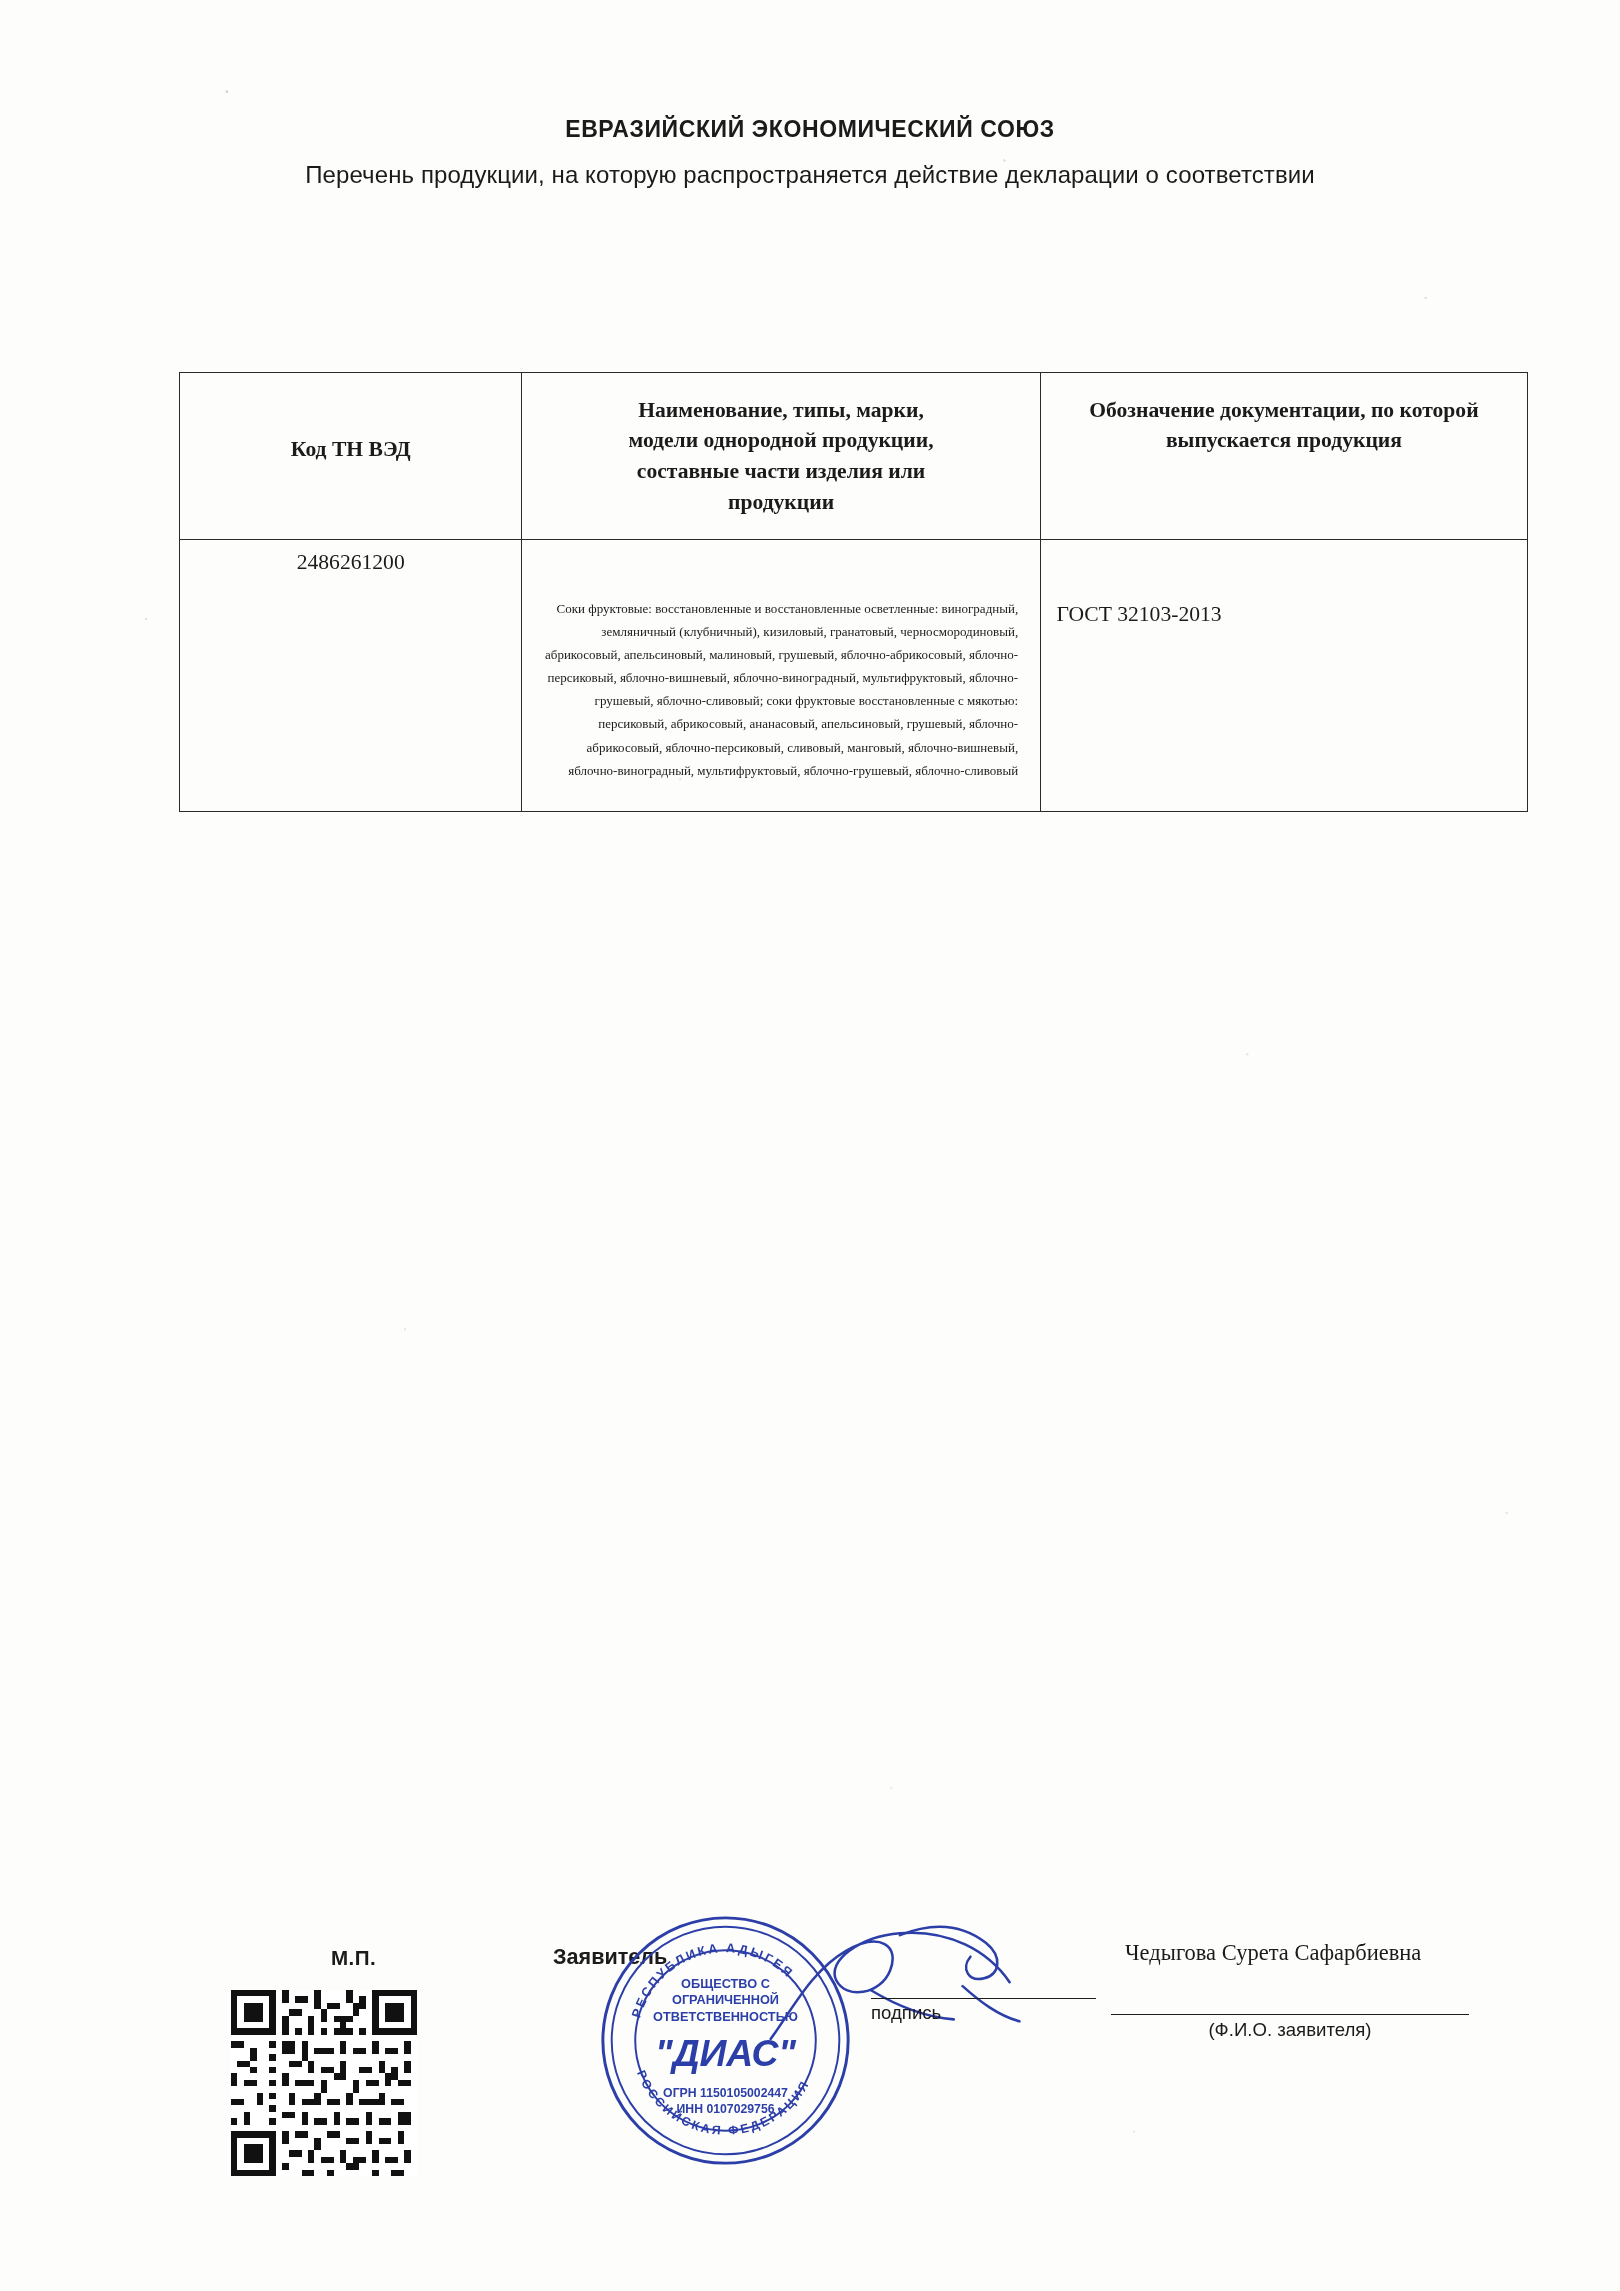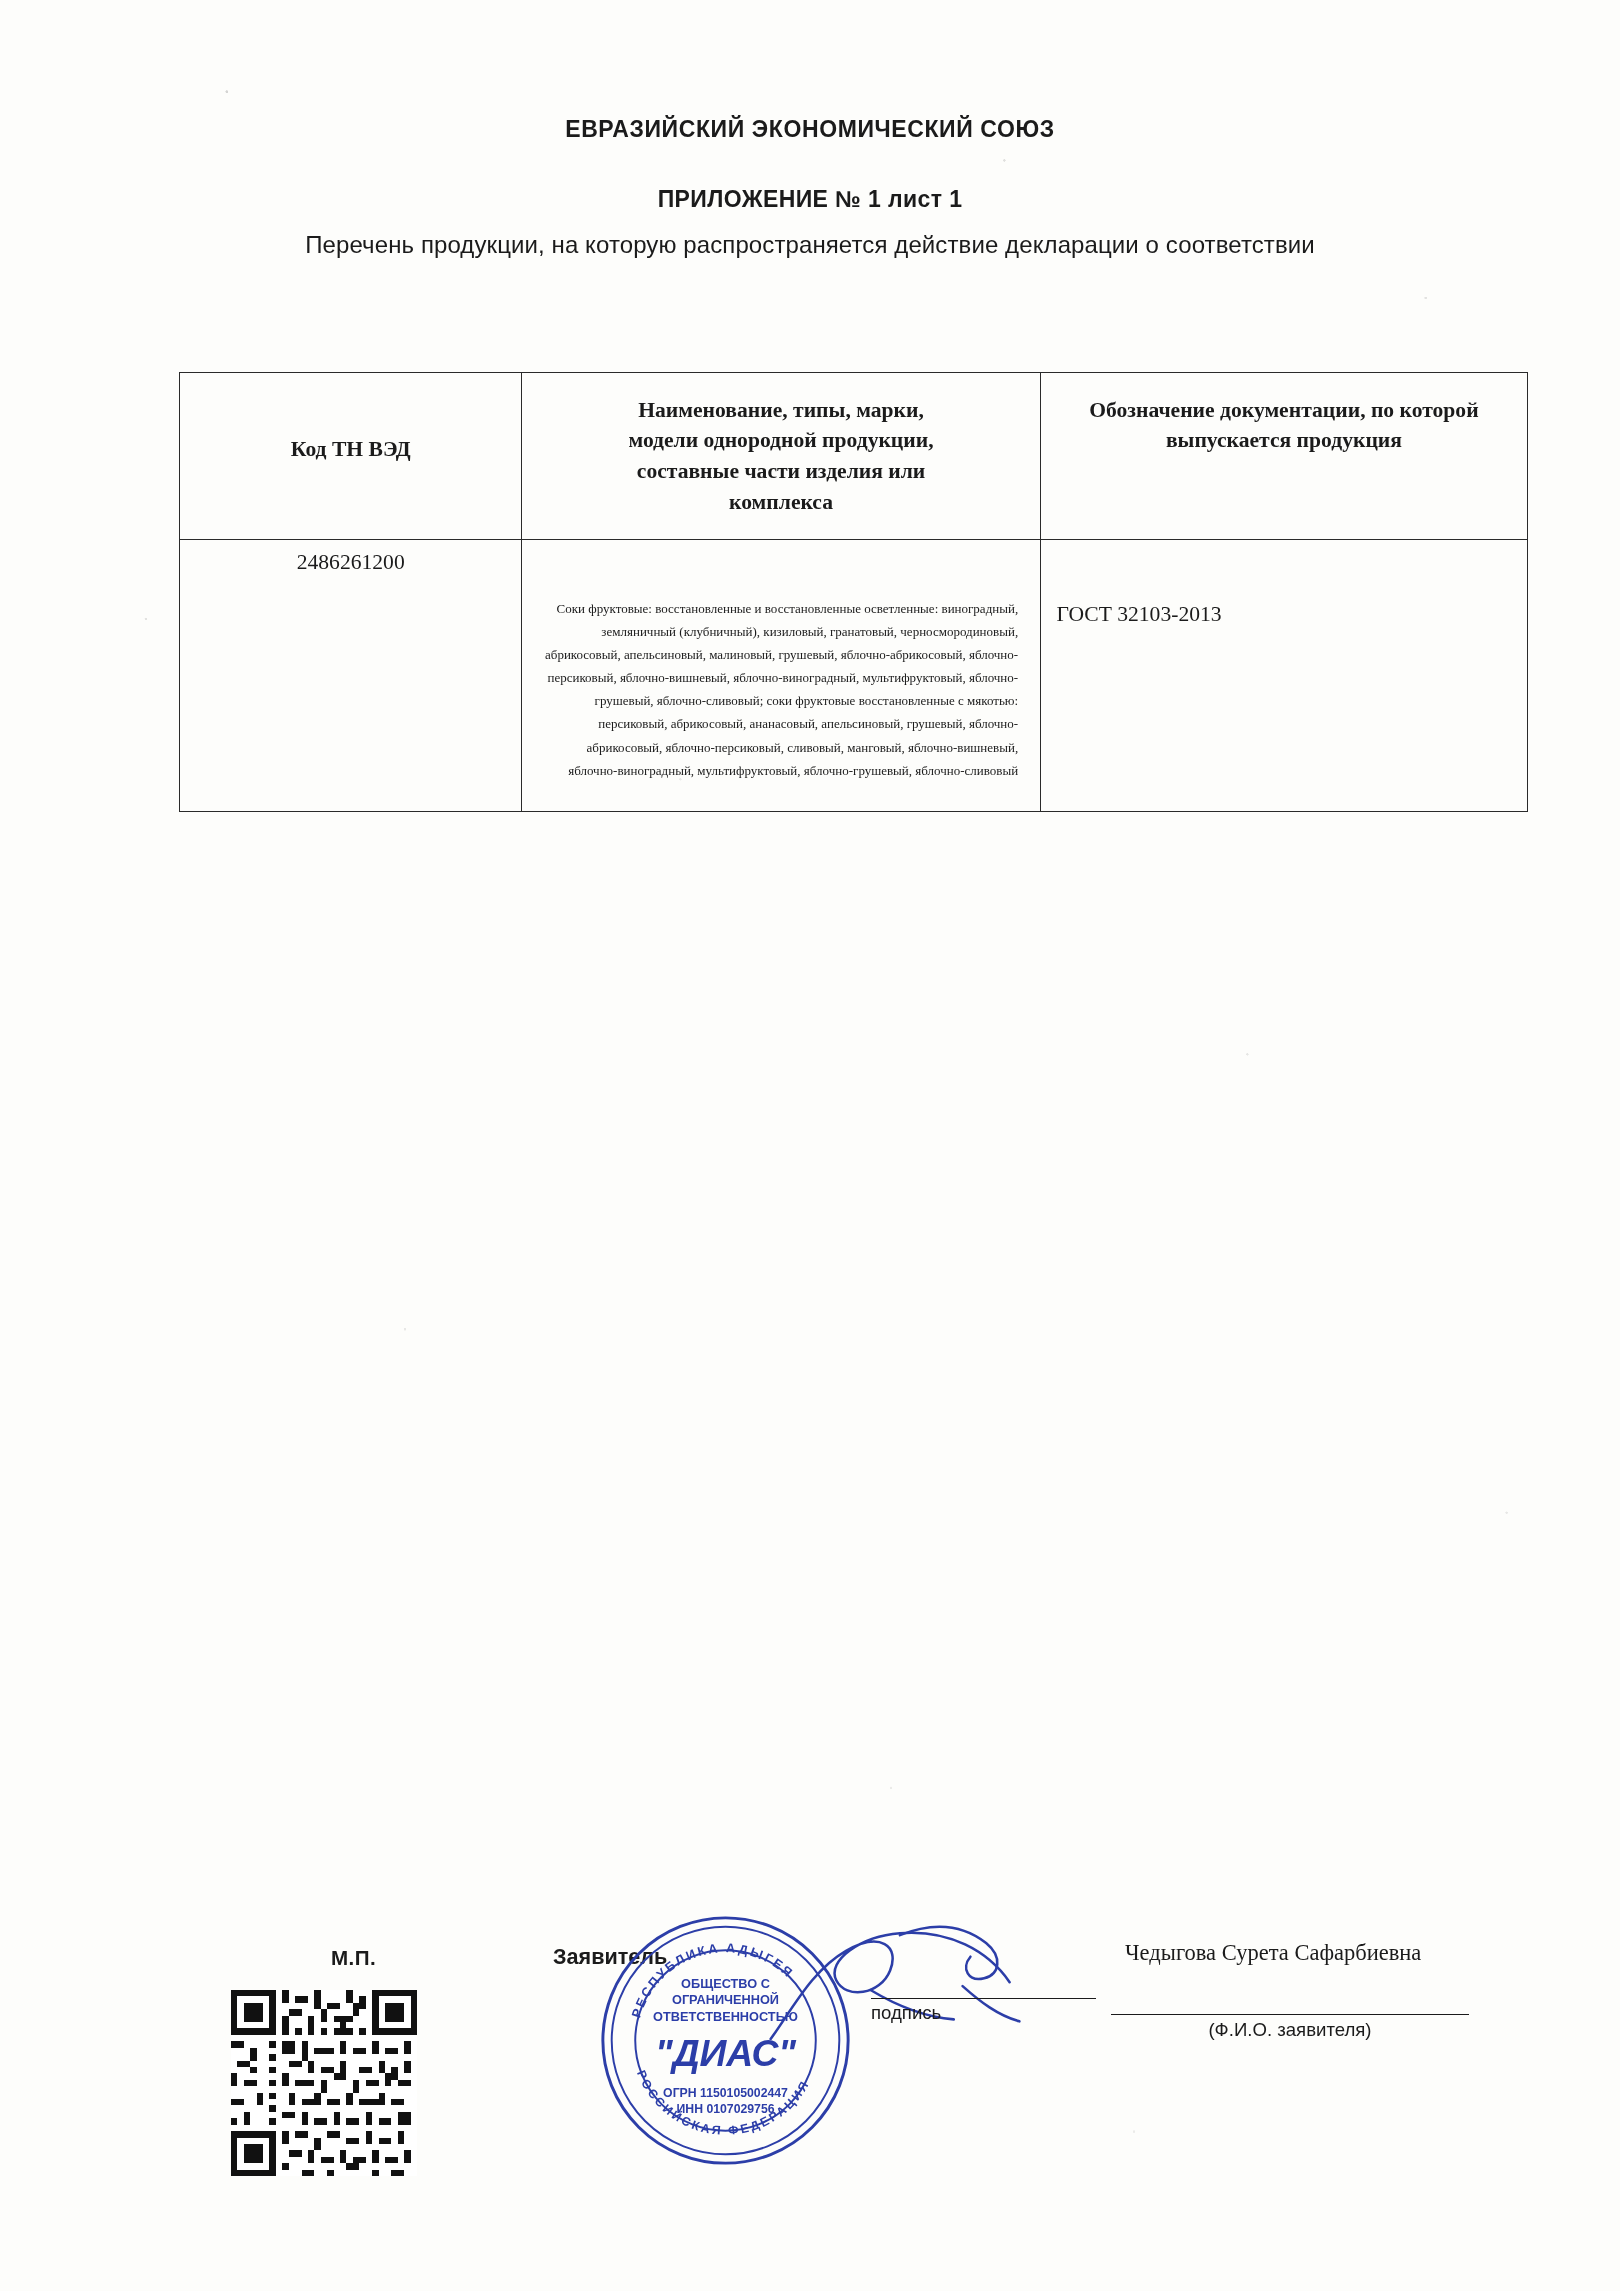--- a/index.html
+++ b/index.html
@@ -210,35 +210,34 @@
   }
 </style>
 </head>
 <body>
 
 <div class="page">
   <div class="speckles"></div>
 
   <div class="header">
     <div class="h-line1">ЕВРАЗИЙСКИЙ ЭКОНОМИЧЕСКИЙ СОЮЗ</div>
-    <div class="h-line2">ПРИЛОЖЕНИЕ № 1 лист 1</div>
     <div class="h-line4">Перечень продукции, на которую распространяется действие декларации о соответствии</div>
   </div>
 
   <table class="product-table">
     <thead>
       <tr>
         <th class="col-code">
           <span class="lbl">Код ТН ВЭД</span>
         </th>
         <th class="col-name">
           <div>Наименование, типы, марки,</div>
           <div>модели однородной продукции,</div>
           <div>составные части изделия или</div>
-          <div>комплекса</div>
+          <div>продукции</div>
         </th>
         <th class="col-doc">
           <div>Обозначение документации, по которой</div>
           <div>выпускается продукция</div>
         </th>
       </tr>
     </thead>
     <tbody>
       <tr>
         <td class="cell-code">2486261200</td>

